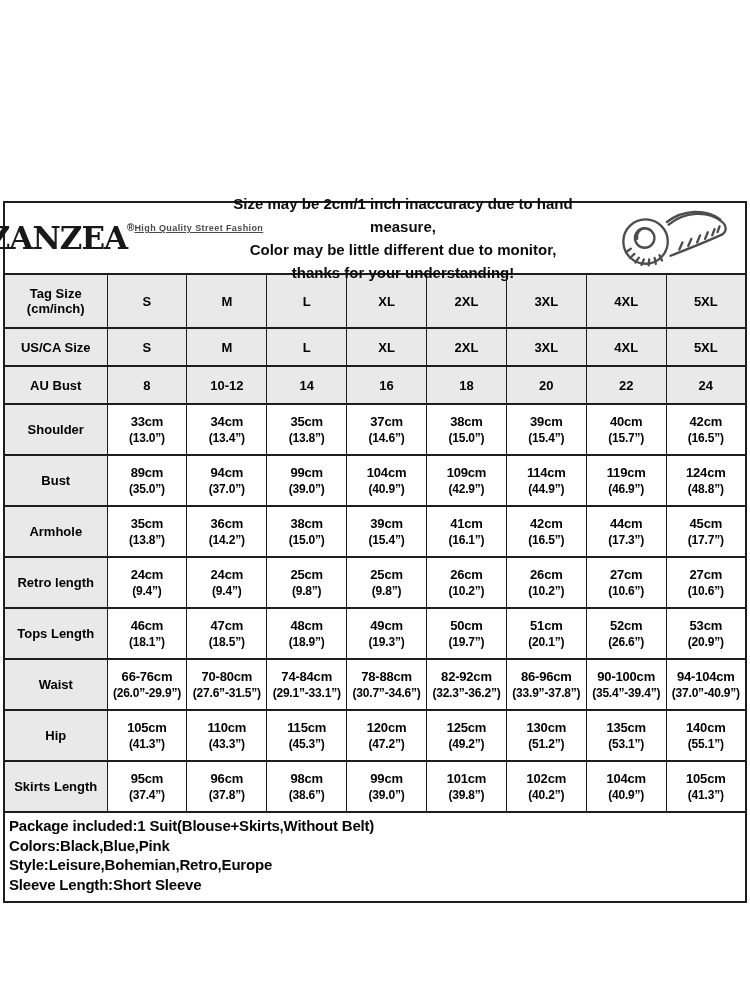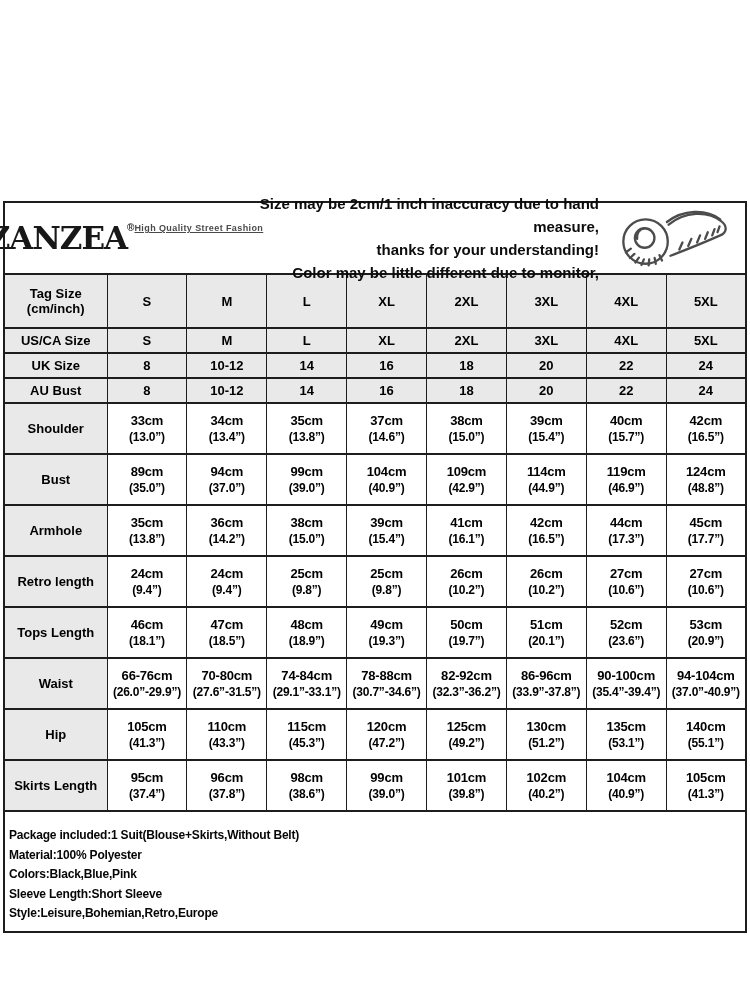--- a/index.html
+++ b/index.html
@@ -19,49 +19,49 @@
   .brand { width:198px; display:flex; align-items:center; justify-content:center; gap:3px; padding-left:4px; }
   .brand-figure { flex:0 0 auto; margin-top:2px; }
   .brand-text { display:flex; flex-direction:row; align-items:flex-start;margin-left:12px; }
   .brand-name-row { display:flex; align-items:flex-start; }
   .brand-name {
     font-family:"DejaVu Serif","Liberation Serif",serif;
     font-weight:bold; font-size:31px; line-height:30px; letter-spacing:-1px; color:#181818;
   }
   .brand-reg { font-size:10px; font-weight:bold; color:#2a2a2a; margin-top:-1px; }
   .brand-tagline { font-size:9px; color:#4a4a4a; letter-spacing:0.4px; margin-top:0; white-space:nowrap; font-weight:bold;text-decoration:underline; }
-  .notice { flex:1; text-align:right; font-weight:bold; font-size:15px; line-height:23px; color:#0c0c0c; padding:0 4px; }
+  .notice { flex:1; text-align:center; font-weight:bold; font-size:15px; line-height:23px; color:#0c0c0c; padding:0 4px; }
   .tape { width:142px; display:flex; align-items:center; justify-content:center; }
 
   
   table.size-chart {
     width:100%; border-collapse:collapse; table-layout:fixed; background:#fff;
     border:2px solid #1d1d1d;
   }
   .size-chart th, .size-chart td {
     border:1px solid #1d1d1d; border-top-width:2px; border-bottom-width:2px;
     text-align:center; vertical-align:middle; font-weight:bold; padding:0;
   }
   .size-chart col.label-col { width:103px; }
-  tr.hdr { height:25px; }
+  tr.hdr { height:38px; }
   tr.hdr.tall { height:54px; }
   tr.hdr td { background:#e9e9e9; font-size:13px; }
   th.row-label {
     background:#e9e9e9; font-size:13px; line-height:15px; white-space:pre-line;
   }
   tr.measure { height:51px; }
   tr.measure td { background:#fff; letter-spacing:-0.2px; }
   .cm   { display:block; font-size:13px; line-height:17px; }
   .inch { display:block; font-size:12px; line-height:16px; }
 
   
   .details {
     border:2px solid #1d1d1d; border-top:none;
-    padding:14px 5px 7px 4px; background:#fff;
-    font-size:12px; font-weight:bold; line-height:19.5px; color:#060606;
+    padding:3px 5px 7px 4px; background:#fff;
+    font-size:15px; font-weight:bold; line-height:19.5px; color:#060606;
     letter-spacing:-0.2px;
   }
 </style>
 </head>
 <body>
 
 <div class="sheet">
 
   <div class="notice-box">
     <div class="brand">
@@ -80,22 +80,22 @@
       <span class="brand-text">
         <span class="brand-name-row">
           <span class="brand-name">ZANZEA</span>
           <span class="brand-reg">®</span>
         </span>
         <span class="brand-tagline">High Quality Street Fashion</span>
       </span>
     </div>
     <div class="notice">
       <div>Size may be 2cm/1 inch inaccuracy due to hand measure,</div>
+      <div>Color may be little different due to monitor,</div>
       <div>thanks for your understanding!</div>
-      <div>Color may be little different due to monitor,</div>
     </div>
     <div class="tape">
       <svg width="122" height="64" viewBox="0 0 132 72" aria-hidden="true">
         <g fill="none" stroke="#4c4c4c" stroke-width="2.6" stroke-linecap="round">
           <path d="M60 21 C 78 6 104 5 119 17 C 126 22 126 30 118 33 C 100 41 80 49 62 56" fill="#ffffff"></path>
           <circle cx="34" cy="40" r="25" fill="#ffffff"></circle>
           <circle cx="33" cy="36" r="11" fill="#ffffff"></circle>
           <path d="M33 25 C 27 26 23.5 31 24.5 37"></path>
           <path d="M58 18 C 76 4 102 3 118 15"></path>
           <path d="M72 49 l3.5 -8"></path>
@@ -146,31 +146,20 @@
           <td>S</td>
           <td>M</td>
           <td>L</td>
           <td>XL</td>
           <td>2XL</td>
           <td>3XL</td>
           <td>4XL</td>
           <td>5XL</td>
         </tr>
         <tr class="hdr">
-          <th class="row-label">UK Size</th>
-          <td>8</td>
-          <td>10-12</td>
-          <td>14</td>
-          <td>16</td>
-          <td>18</td>
-          <td>20</td>
-          <td>22</td>
-          <td>24</td>
-        </tr>
-        <tr class="hdr">
           <th class="row-label">AU Bust</th>
           <td>8</td>
           <td>10-12</td>
           <td>14</td>
           <td>16</td>
           <td>18</td>
           <td>20</td>
           <td>22</td>
           <td>24</td>
         </tr>
@@ -335,21 +324,21 @@
           <td>
             <span class="cm">50cm</span>
             <span class="inch">(19.7”)</span>
           </td>
           <td>
             <span class="cm">51cm</span>
             <span class="inch">(20.1”)</span>
           </td>
           <td>
             <span class="cm">52cm</span>
-            <span class="inch">(23.6”)</span>
+            <span class="inch">(26.6”)</span>
           </td>
           <td>
             <span class="cm">53cm</span>
             <span class="inch">(20.9”)</span>
           </td>
         </tr>
         <tr class="measure">
           <th class="row-label">Waist</th>
           <td>
             <span class="cm">66-76cm</span>
@@ -452,19 +441,18 @@
           <td>
             <span class="cm">105cm</span>
             <span class="inch">(41.3”)</span>
           </td>
         </tr>
       </tbody>
   </table>
 
   <div class="details">
     <div>Package included:1 Suit(Blouse+Skirts,Without Belt)</div>
-    <div>Material:100% Polyester</div>
     <div>Colors:Black,Blue,Pink</div>
+    <div>Style:Leisure,Bohemian,Retro,Europe</div>
     <div>Sleeve Length:Short Sleeve</div>
-    <div>Style:Leisure,Bohemian,Retro,Europe</div>
   </div>
 
 </div>
 
 </body></html>

